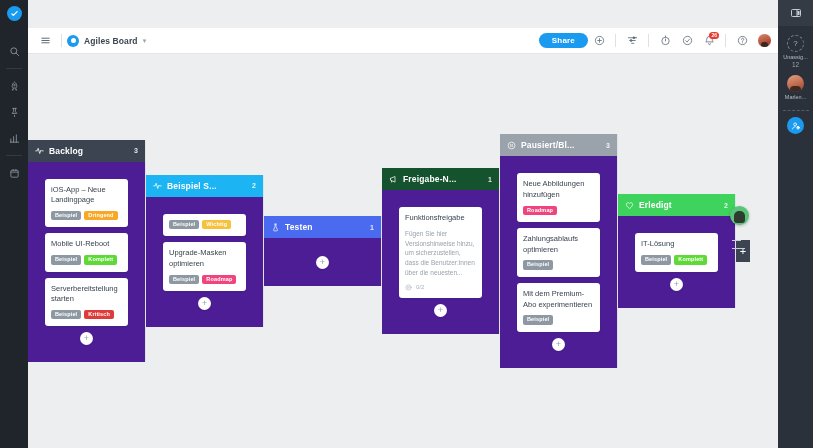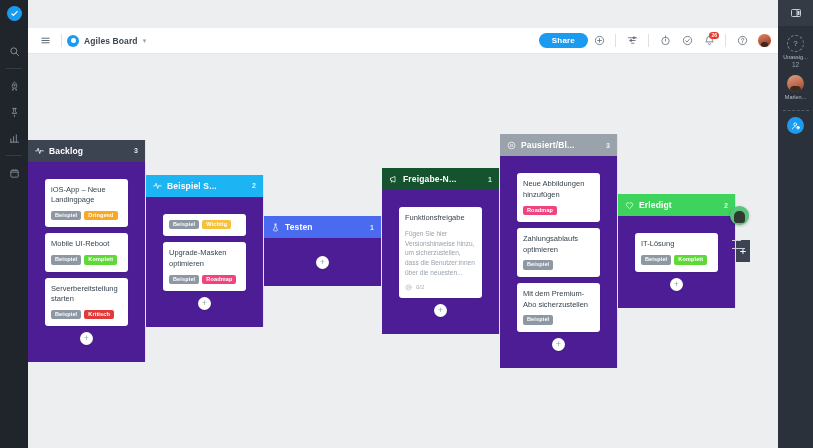--- a/index.html
+++ b/index.html
@@ -389,21 +389,21 @@
               <span class="tag" style="background:#f0447e">Roadmap</span>
             </div>
           </div>
           <div class="card">
             <div class="card-title">Zahlungsablaufs optimieren</div>
             <div class="tags">
               <span class="tag" style="background:#8e98a3">Beispiel</span>
             </div>
           </div>
           <div class="card">
-            <div class="card-title">Mit dem Premium-Abo sicherzustellen</div>
+            <div class="card-title">Mit dem Premium-Abo experimentieren</div>
             <div class="tags">
               <span class="tag" style="background:#8e98a3">Beispiel</span>
             </div>
           </div>
           <div class="add-card">+</div>
         </div>
       </div>
 
       <div class="col">
         <div class="col-head" style="background:#3ed35c">

